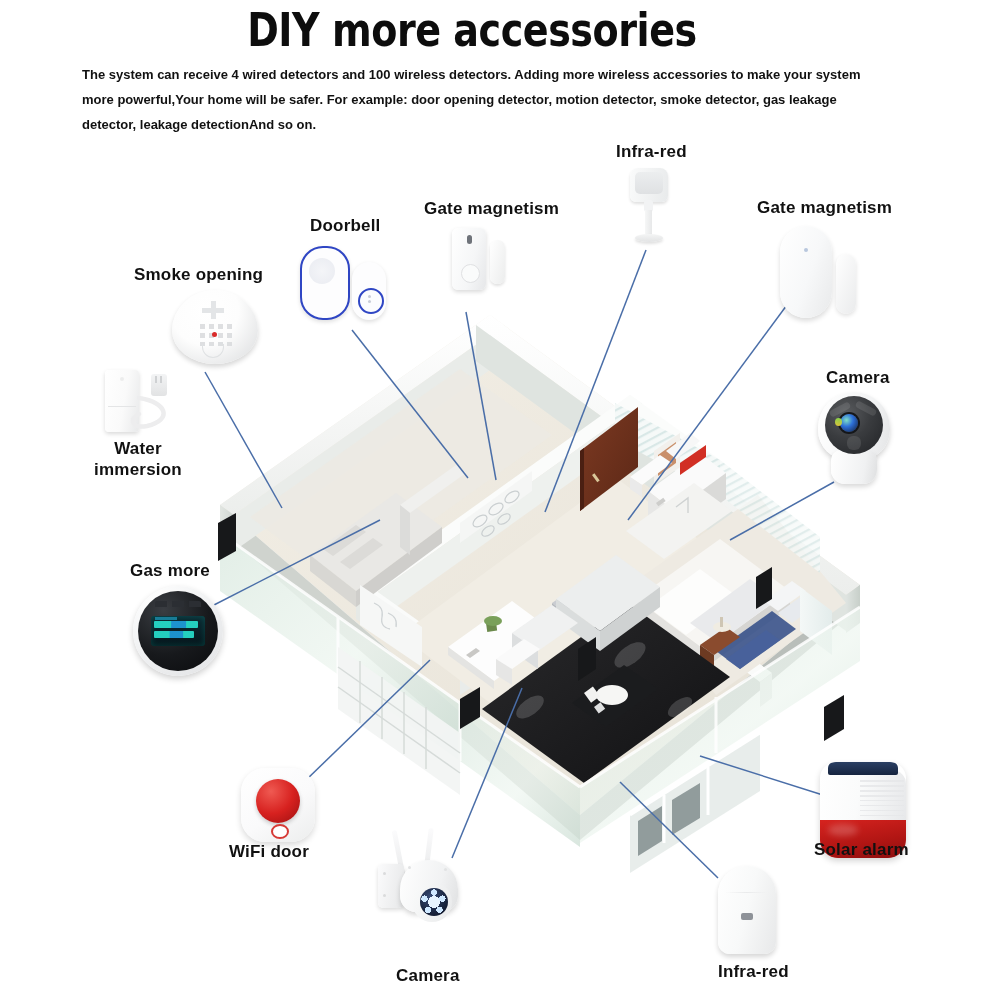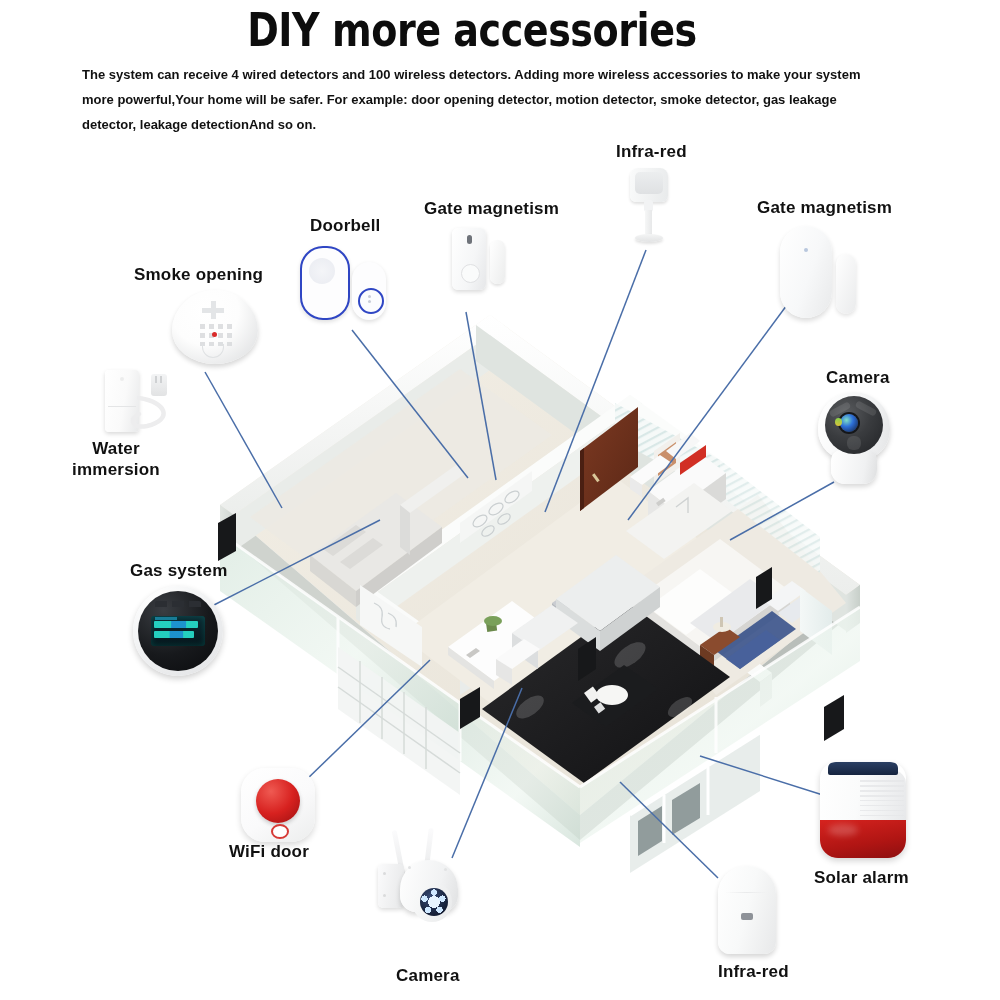--- a/index.html
+++ b/index.html
@@ -468,21 +468,21 @@
       <div class="dot"></div>
     </div>
   <div class="water-probe">
       <i></i>
       <i></i>
     </div>
   <svg width="70" height="40" style="position:absolute;left:18px;top:26px">
     <path d="M16 2 C 44 6, 50 24, 24 30 C 8 33, 6 22, 16 18" stroke="#ededee" stroke-width="4.5" fill="none" stroke-linecap="round"></path>
   </svg>
 </div>
-<div class="lbl two" style="left:62px;top:438px;width:108px">Water immersion</div>
+<div class="lbl two" style="left:84px;top:438px;width:108px">Water immersion</div>
 
 <div class="lbl" style="left:310px;top:216px">Doorbell</div>
 <div class="dev" style="left:300px;top:246px;width:92px;height:78px">
   <div class="db-big">
       <div class="ring"></div>
     </div>
   <div class="db-small">
       <div class="ring">
         <b></b>
       </div>
@@ -524,21 +524,21 @@
       <div class="q" style="left:4px;top:10px;width:22px;height:7px;border-radius:4px;transform:rotate(-28deg)"></div>
       <div class="q" style="left:30px;top:9px;width:22px;height:7px;border-radius:4px;transform:rotate(28deg)"></div>
       <div class="q" style="left:22px;top:40px;width:14px;height:14px;border-radius:6px"></div>
     </div>
     <div class="camI-lens">
         <b></b>
       </div>
   </div>
 </div>
 
-<div class="lbl" style="left:130px;top:561px">Gas system</div>
+<div class="lbl" style="left:130px;top:561px">Gas more</div>
 <div class="dev gas" style="left:133px;top:586px">
   <div class="face"></div>
   <div class="keys"></div>
   <div class="lcd">
     <div class="top"></div>
     <div class="r r1"></div>
     <div class="r r2"></div>
   </div>
 </div>
 
@@ -569,13 +569,13 @@
     <div class="win"></div>
 </div>
 <div class="lbl" style="left:718px;top:962px">Infra-red</div>
 
 <div class="dev solar" style="left:820px;top:762px">
   <div class="top"></div>
     <div class="panel"></div>
     <div class="grill"></div>
     <div class="red"></div>
 </div>
-<div class="lbl" style="left:814px;top:868px">Solar alarm</div>
+<div class="lbl" style="left:814px;top:840px">Solar alarm</div>
 
 </body></html>

